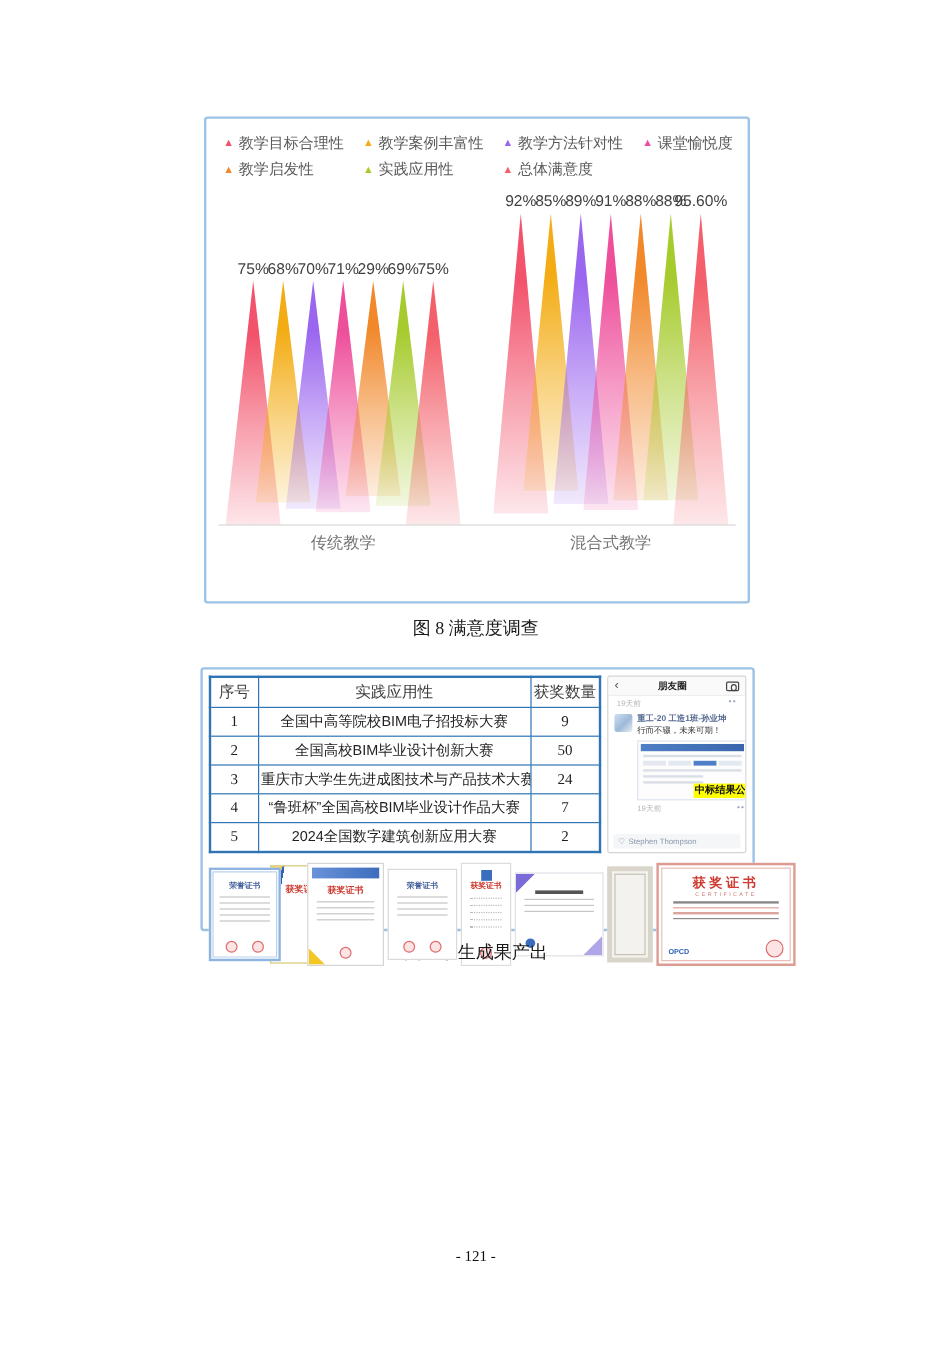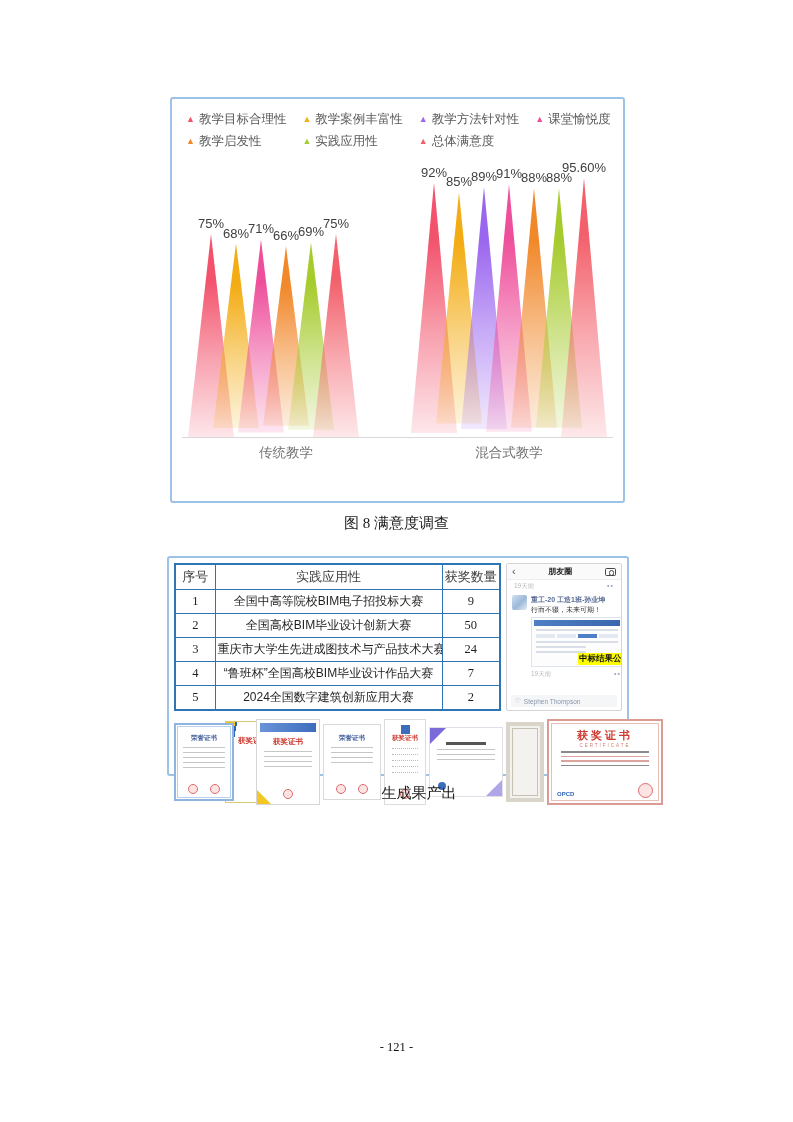--- a/index.html
+++ b/index.html
@@ -11,21 +11,21 @@
     border:2px solid #9cc2e5; border-radius:3px; background:#fff; }
   .chart-title { margin-top:12px; text-align:center; font-size:22px; line-height:26px;
     color:#575757; letter-spacing:2px; font-weight:500; }
   .legend { margin:12px 0 0 14px; display:grid; grid-template-columns:repeat(4,max-content);
     column-gap:16px; row-gap:5px; }
   .legend-item { display:flex; align-items:center; font-size:12.5px; color:#595959; white-space:nowrap; }
   .legend-marker { font-size:9px; margin-right:4px; line-height:1; }
   .plot { position:relative; margin:16px 14px 0; height:272px; }
   .axis-line { position:absolute; left:-4px; right:-4px; bottom:0; height:1px; background:#d8d8d8; }
   .groups { display:flex; justify-content:space-between; align-items:flex-end; height:100%; padding:0 2px; }
-  .group { display:flex; align-items:center; }
+  .group { display:flex; align-items:flex-start; }
   .tri-wrap { position:relative; width:46px; }
   .tri-wrap + .tri-wrap { margin-left:-21px; }
   .tri { width:100%; height:100%; clip-path:polygon(50% 0, 100% 100%, 0 100%); }
   .tri-label { position:absolute; top:-18px; left:50%; transform:translateX(-50%);
     font-size:13px; color:#3f3f3f; white-space:nowrap; }
   .axis-labels { display:flex; justify-content:space-between; padding:0 2px; margin:6px 14px 0; }
   .axis-label { width:196px; text-align:center; font-size:13.5px; color:#737373; }
 
   .caption { position:absolute; left:0; width:100%; text-align:center;
     font-family:"Liberation Serif", serif; font-size:15px; color:#1a1a1a; }
@@ -158,26 +158,30 @@
       <div class="groups" id="groups">
           <div class="group">
             <div class="tri-wrap" style="height: 204px;">
               <div class="tri-label">75%</div>
               <div class="tri" style="background: linear-gradient(rgb(242, 82, 107) 0%, rgb(242, 82, 107) 22%, rgba(242, 82, 107, 0.55) 60%, rgba(242, 82, 107, 0.14) 100%);"></div>
             </div>
             <div class="tri-wrap" style="height: 184.96px;">
               <div class="tri-label">68%</div>
               <div class="tri" style="background: linear-gradient(rgb(243, 172, 19) 0%, rgb(243, 172, 19) 22%, rgba(243, 172, 19, 0.55) 60%, rgba(243, 172, 19, 0.14) 100%);"></div>
             </div>
+            <div class="tri-wrap" style="height: 190.4px;">
+              <div class="tri-label">70%</div>
+              <div class="tri" style="background: linear-gradient(rgb(155, 102, 239) 0%, rgb(155, 102, 239) 22%, rgba(155, 102, 239, 0.55) 60%, rgba(155, 102, 239, 0.14) 100%);"></div>
+            </div>
             <div class="tri-wrap" style="height: 193.12px;">
               <div class="tri-label">71%</div>
               <div class="tri" style="background: linear-gradient(rgb(238, 79, 155) 0%, rgb(238, 79, 155) 22%, rgba(238, 79, 155, 0.55) 60%, rgba(238, 79, 155, 0.14) 100%);"></div>
             </div>
             <div class="tri-wrap" style="height: 179.52px;">
-              <div class="tri-label">66%</div>
+              <div class="tri-label">29%</div>
               <div class="tri" style="background: linear-gradient(rgb(241, 136, 42) 0%, rgb(241, 136, 42) 22%, rgba(241, 136, 42, 0.55) 60%, rgba(241, 136, 42, 0.14) 100%);"></div>
             </div>
             <div class="tri-wrap" style="height: 187.68px;">
               <div class="tri-label">69%</div>
               <div class="tri" style="background: linear-gradient(rgb(166, 203, 45) 0%, rgb(166, 203, 45) 22%, rgba(166, 203, 45, 0.55) 60%, rgba(166, 203, 45, 0.14) 100%);"></div>
             </div>
             <div class="tri-wrap" style="height: 204px;">
               <div class="tri-label">75%</div>
               <div class="tri" style="background: linear-gradient(rgb(243, 96, 107) 0%, rgb(243, 96, 107) 22%, rgba(243, 96, 107, 0.55) 60%, rgba(243, 96, 107, 0.14) 100%);"></div>
             </div>

